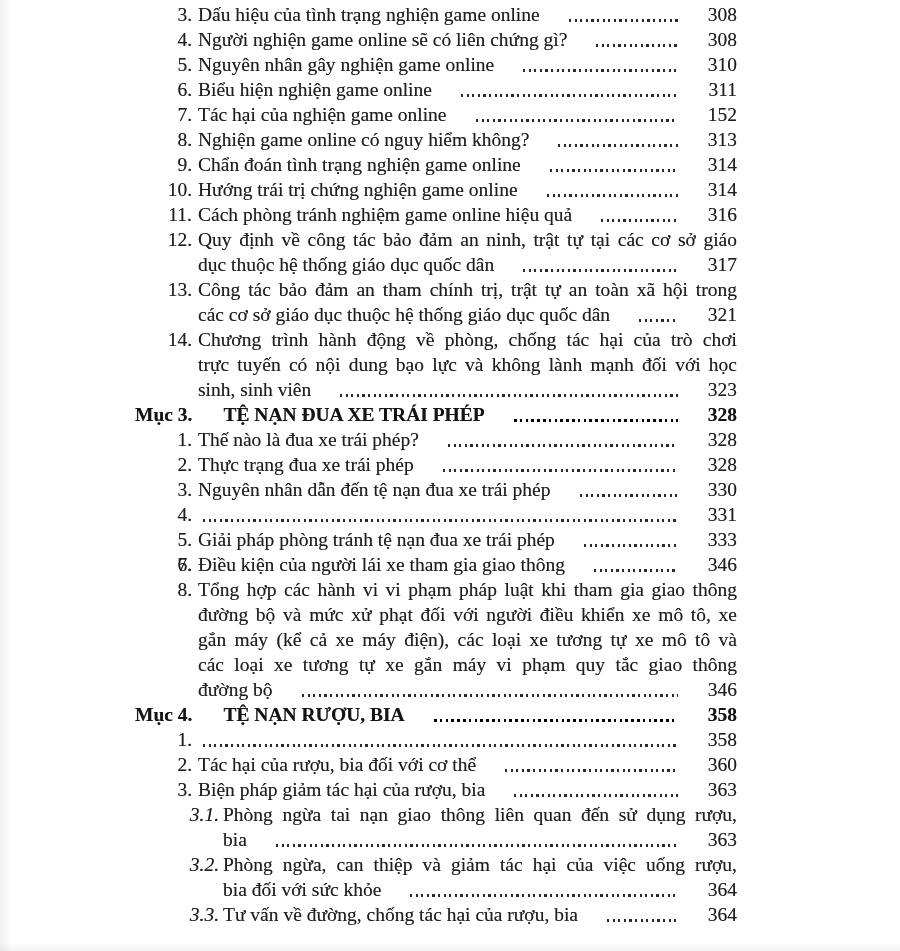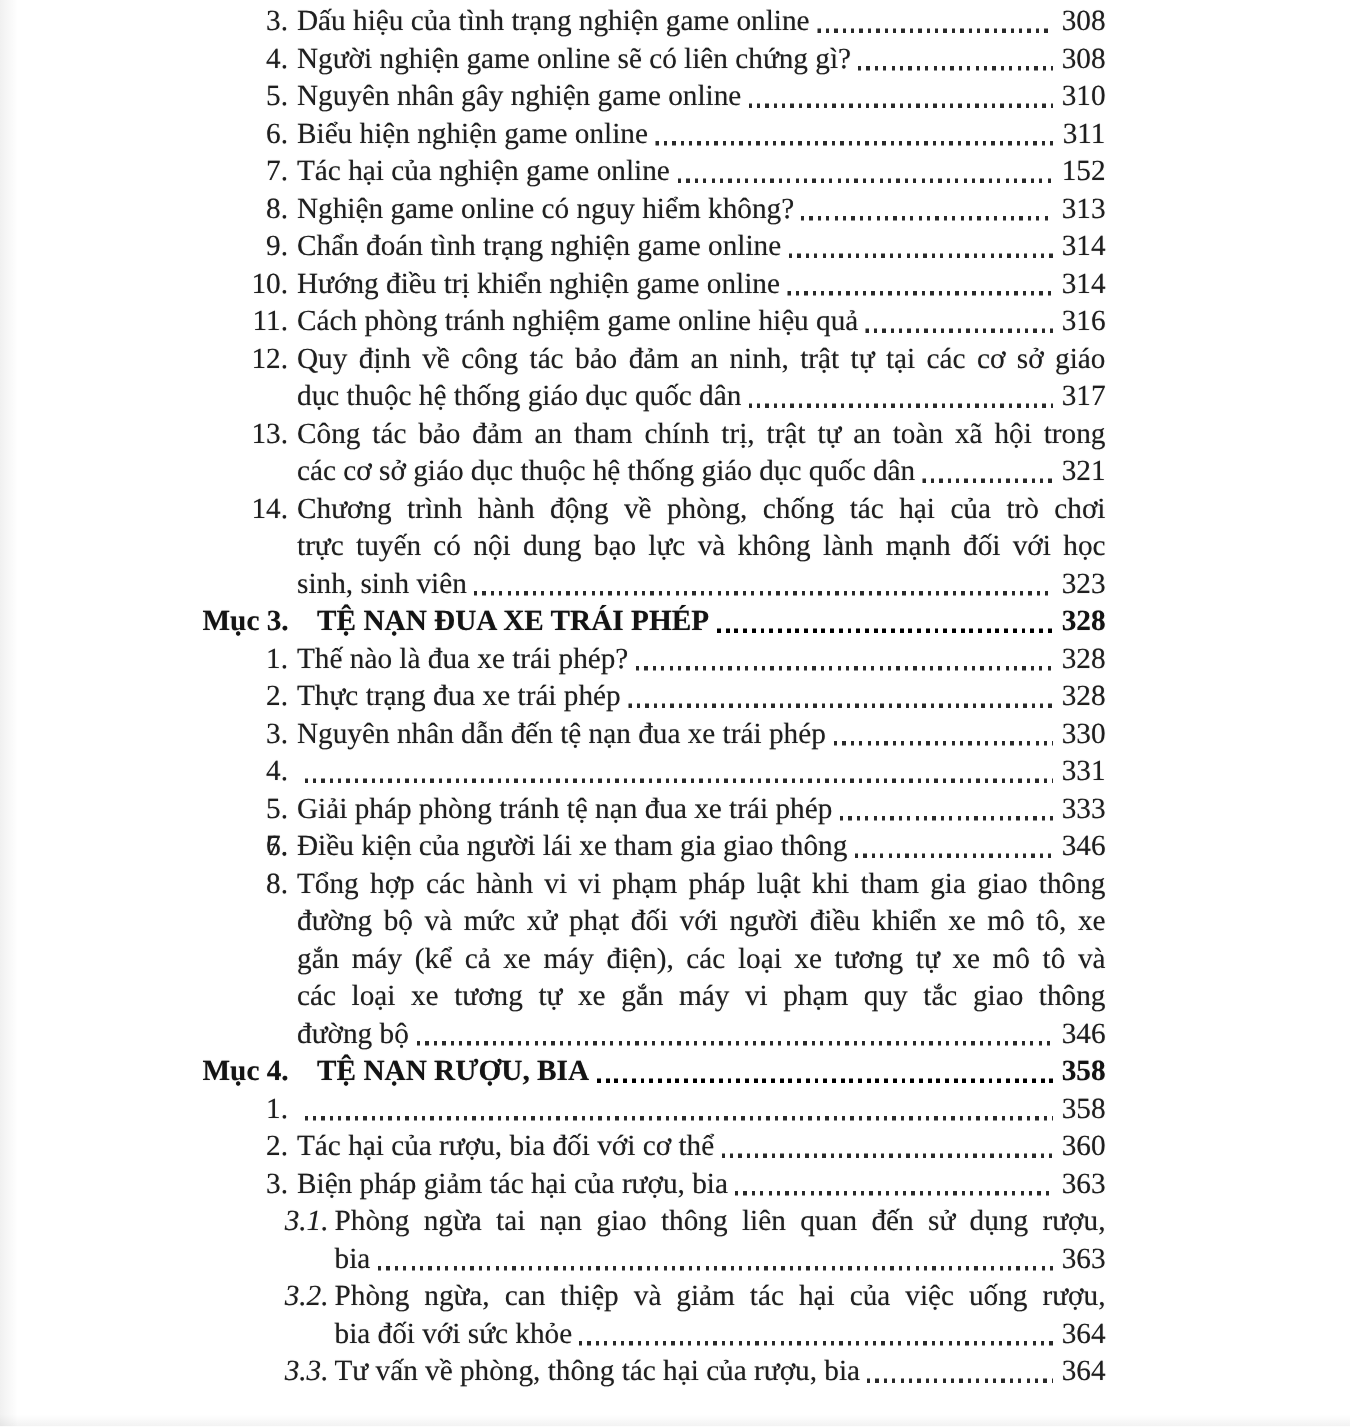--- a/index.html
+++ b/index.html
@@ -37,23 +37,23 @@
     text-align:justify;
     text-align-last:justify;
     overflow:hidden;
   }
   .entry .num {
     position:absolute; left:0; top:0; width:57px;
     text-align:right; line-height:25px;
   }
   .entry.subitem .num { width:84px;font-style:italic; }
   .entry.section .num {
-    position:static; width:auto; display:inline; margin-right:19px;
-  }
-  .line.last { display:flex; align-items:baseline; }
+    position:static; width:auto; display:inline; margin-right:7px;
+  }
+  .line.last { display:flex; align-items:baseline;gap:24px; }
   .line.last .text { flex:0 0 auto; white-space:pre; }
   .leader {
     flex:1 1 auto; min-width:10px; height:3px;
     align-self:flex-end; margin:0 6px 5px 5px;
     background-image:repeating-linear-gradient(to right,
       #2a2a2a 0, #2a2a2a 2.2px, transparent 2.2px, transparent 5.6px);
   }
   .entry.section .leader {
     height:3.4px;
     background-image:repeating-linear-gradient(to right,
@@ -118,21 +118,21 @@
         <span class="num">9.</span>
         <div class="line last">
           <span class="text">Chẩn đoán tình trạng nghiện game online</span>
           <span class="leader"></span>
           <span class="pagenum">314</span>
         </div>
       </div>
       <div class="entry item">
         <span class="num">10.</span>
         <div class="line last">
-          <span class="text">Hướng điều trị khiển nghiện game online</span>
+          <span class="text">Hướng trái trị chứng nghiện game online</span>
           <span class="leader"></span>
           <span class="pagenum">314</span>
         </div>
       </div>
       <div class="entry item">
         <span class="num">11.</span>
         <div class="line last">
           <span class="text">Cách phòng tránh nghiệm game online hiệu quả</span>
           <span class="leader"></span>
           <span class="pagenum">316</span>
@@ -281,19 +281,19 @@
         <div class="line mid"><span>Phòng ngừa, can thiệp và giảm tác hại của việc uống rượu,</span></div>
         <div class="line last">
           <span class="text">bia đối với sức khỏe</span>
           <span class="leader"></span>
           <span class="pagenum">364</span>
         </div>
       </div>
       <div class="entry subitem">
         <span class="num">3.3.</span>
         <div class="line last">
-          <span class="text">Tư vấn về phòng, thông tác hại của rượu, bia</span>
+          <span class="text">Tư vấn về đường, chống tác hại của rượu, bia</span>
           <span class="leader"></span>
           <span class="pagenum">364</span>
         </div>
       </div>
     </div>
 </div>
 
 </body></html>

